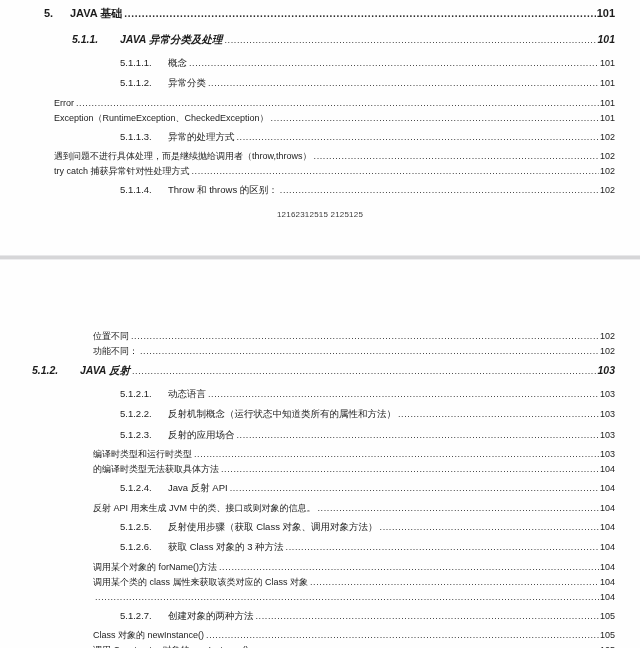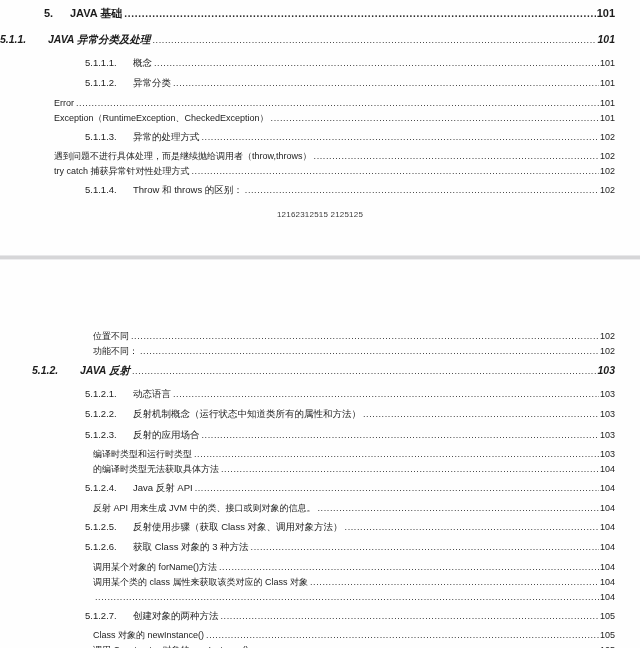--- a/index.html
+++ b/index.html
@@ -96,30 +96,31 @@
   }
   .lvl1 .num { width: 26px; }
   .lvl1 .pg { font-weight: bold; }
   .lvl1 .leader::after { font-size: 10px; letter-spacing: 0.7px; }
 
   
   .lvl2 {
     font-weight: bold;
     font-style: italic;
     font-size: 10.5px;
+    padding-left: 72px;
     margin-bottom: 11px;
   }
   .lvl2 .num { width: 48px; }
   .lvl2 .pg { font-weight: bold; font-style: italic; }
   .lvl2 .leader::after { font-style: normal; font-weight: normal; }
 
   
   .lvl3 {
     font-size: 9.5px;
-    padding-left: 85px;
+    padding-left: 120px;
     margin-bottom: 10px;
   }
   .lvl3 .num { width: 48px; }
   .lvl3 .pg { font-size: 9px; }
 
   
   .lvl4 {
     font-size: 9px;
     padding-left: 54px;
     margin-bottom: 9px;

